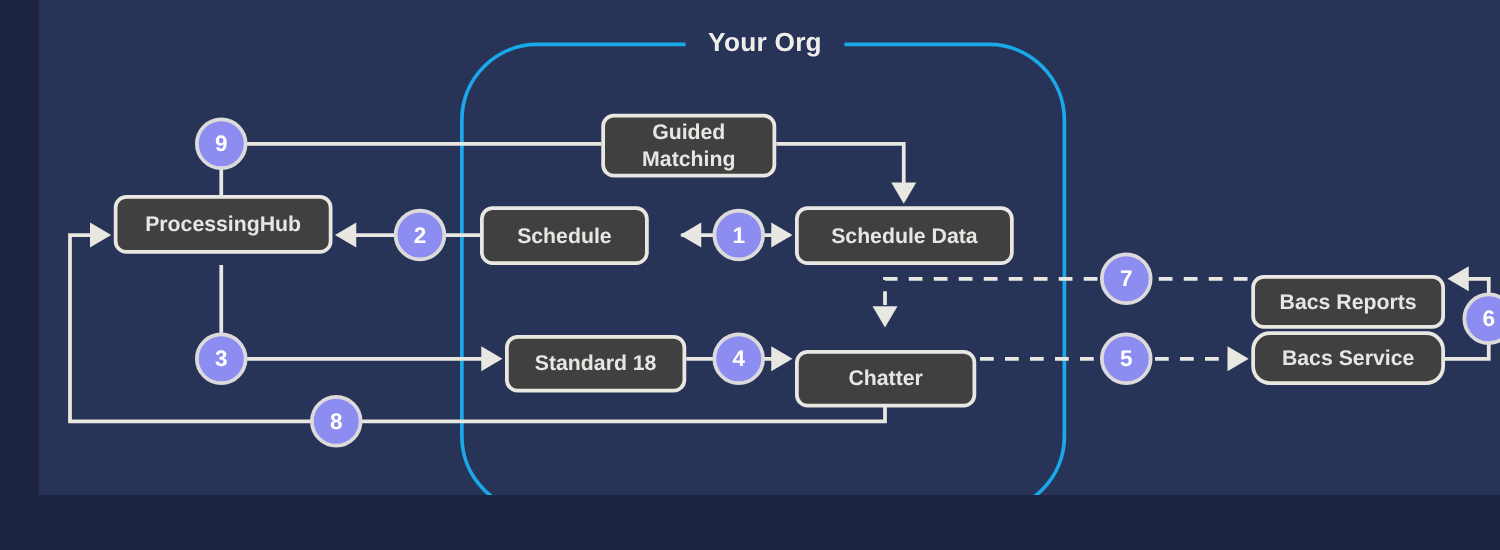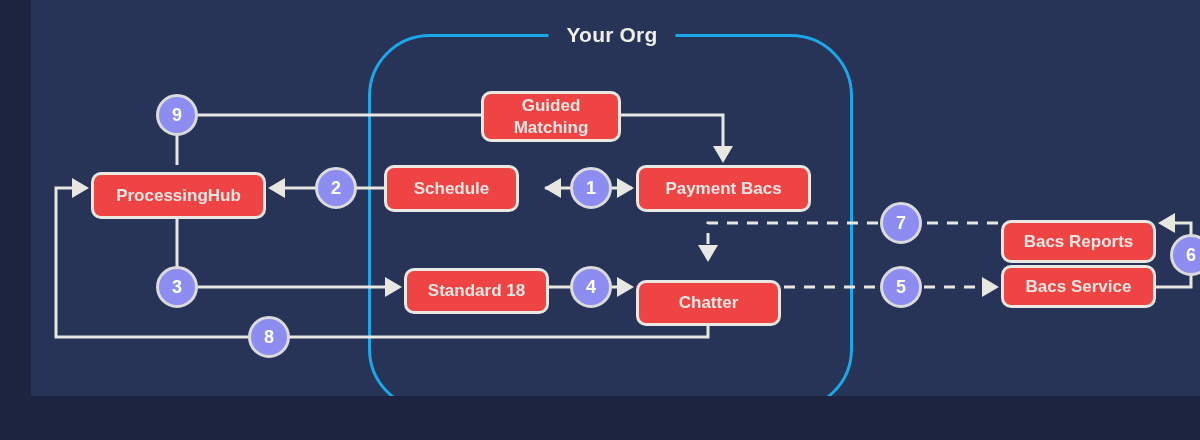--- a/index.html
+++ b/index.html
@@ -15,40 +15,40 @@
     background:transparent;
   }
   .org-title{
     position:absolute;left:581px;top:21px;transform:translateX(-50%);
     background:#273357;color:#f0eee9;font-size:21px;font-weight:bold;
     padding:2px 18px;white-space:nowrap;letter-spacing:.2px;
   }
   svg.wires{position:absolute;left:0;top:0;z-index:2;}
   .node{
     position:absolute;z-index:4;box-sizing:border-box;
-    background:#ef4444;border:3px solid #e9e7e1;border-radius:10px;
+    background:#404040;border:3px solid #e9e7e1;border-radius:10px;
     color:#e8e6e3;font-size:17px;font-weight:bold;
     display:flex;align-items:center;justify-content:center;text-align:center;
     line-height:1.25;padding:2px 10px;
   }
   .badge{
     position:absolute;z-index:5;box-sizing:border-box;width:42px;height:42px;
     background:#8d8df1;border:3px solid #dcdadb;border-radius:50%;
     color:#ffffff;font-size:18px;font-weight:bold;
     display:flex;align-items:center;justify-content:center;
   }
   
-  #n-processinghub {left:60px; top:172px;width:175px;height:47px;}
+  #n-processinghub {left:60px; top:156px;width:175px;height:47px;}
   #n-guidedmatching{left:450px;top:91px; width:140px;height:51px;}
   #n-schedule      {left:353px;top:165px;width:135px;height:47px;}
   #n-paymentdata   {left:605px;top:165px;width:175px;height:47px;}
   #n-standard18    {left:373px;top:268px;width:145px;height:46px;}
   #n-chatter       {left:605px;top:280px;width:145px;height:46px;text-align:center;}
   #n-bacsreports   {left:970px;top:220px;width:155px;height:43px;}
-  #n-bacsservice   {left:970px;top:265px;width:155px;height:43px;}
+  #n-bacsservice   {left:970px;top:265px;width:155px;height:43px;border-radius:15px;}
   
   #b-1{left:539px;top:167px;}
   #b-2{left:284px;top:167px;}
   #b-3{left:125px;top:266px;}
   #b-4{left:539px;top:266px;}
   #b-5{left:849px;top:266px;}
   #b-6{left:1139px;top:234px;}
   #b-7{left:849px;top:202px;}
   #b-8{left:217px;top:316px;}
   #b-9{left:125px;top:94px;}
@@ -96,21 +96,21 @@
       <polygon points="968,287 951,277 951,297"></polygon>
       <polygon points="677,262 667,245 687,245"></polygon>
     </g>
   </svg>
 
   <div class="org-title">Your Org</div>
 
   <div class="node" id="n-processinghub">ProcessingHub</div>
   <div class="node" id="n-guidedmatching">Guided Matching</div>
   <div class="node" id="n-schedule">Schedule</div>
-  <div class="node" id="n-paymentdata">Payment Bacs</div>
+  <div class="node" id="n-paymentdata">Schedule Data</div>
   <div class="node" id="n-standard18">Standard 18</div>
   <div class="node" id="n-chatter">Chatter</div>
   <div class="node" id="n-bacsreports">Bacs Reports</div>
   <div class="node" id="n-bacsservice">Bacs Service</div>
 
   <div class="badge" id="b-1">1</div>
   <div class="badge" id="b-2">2</div>
   <div class="badge" id="b-3">3</div>
   <div class="badge" id="b-4">4</div>
   <div class="badge" id="b-5">5</div>

